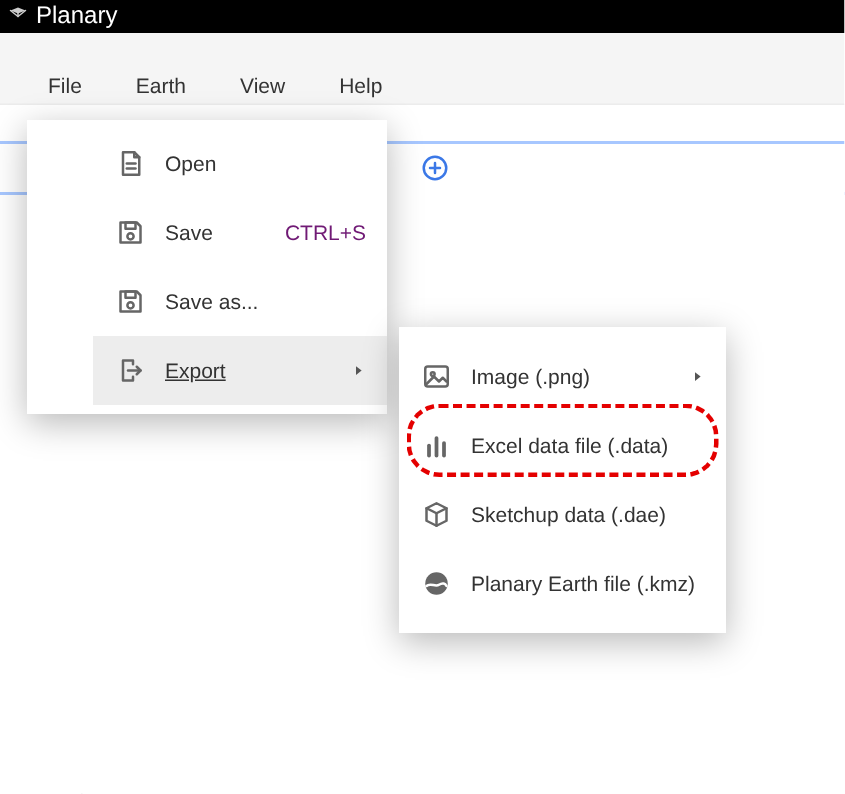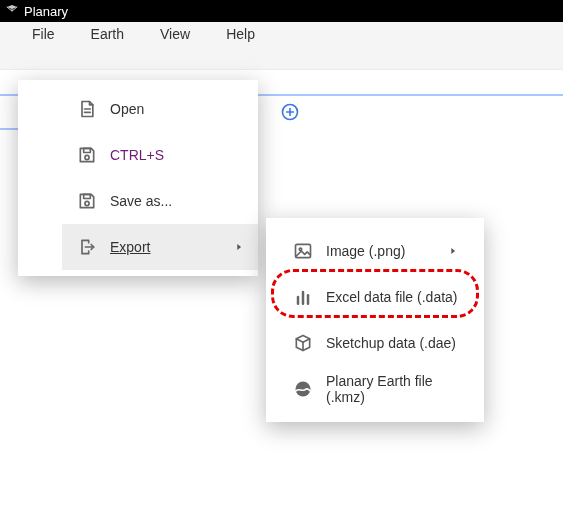--- a/index.html
+++ b/index.html
@@ -1,38 +1,38 @@
 <!DOCTYPE html>
 <html><head>
   <meta charset="utf-8">
   <style>
     * { margin:0; padding:0; box-sizing:border-box; font-family:Arial,Helvetica,sans-serif; }
     body { width:563px; height:529px; background:#fff; overflow:hidden; position:relative; }
     .titlebar { height:22px; background:#000; display:flex; align-items:center; padding:0 6px; }
     .titlebar .diamond { color:#ccc; font-size:12px; margin-right:6px; line-height:1; }
-    .titlebar .title { color:#fff; font-size:13px; }
-    .menubar { height:48px; background:#f5f5f5; border-bottom:1px solid #ececec; display:flex; align-items:flex-start; padding-left:28px; }
+    .titlebar .title { color:#fff; font-size:16px; }
+    .menubar { height:48px; background:#f5f5f5; border-bottom:1px solid #ececec; display:flex; align-items:flex-end; padding-left:28px; }
     .menubar > div { font-size:14px; color:#333; margin-right:28px; padding:4px 4px; cursor:default; }
     .tabbar { margin-top:24px; border-top:2px solid #a7c7ff; border-bottom:2px solid #a7c7ff; height:36px; display:flex; align-items:center; padding-left:280px; background:#fff; }
     .plus-circle { width:20px; height:20px; display:flex; align-items:center; justify-content:center; }
     .plus-circle svg { display:block; }
     .content { position:absolute; left:54px; top:126px; bottom:0; right:0; background:#fff; }
     .sidebar-rule { position:absolute; left:54px; top:132px; bottom:0; width:1px; background:#d0d0d0; }
 
     
     .file-menu { position:absolute; left:18px; top:80px; width:240px; background:#fff; box-shadow:0 6px 22px rgba(0,0,0,.28); padding:6px 0; z-index:10; }
     .file-menu .item { display:flex; align-items:center; height:46px; padding:0 14px; font-size:14px; color:#333;margin-left:44px; }
     .file-menu .item .icon { width:22px; height:22px; margin-right:12px; color:#666; display:flex; align-items:center; justify-content:center; }
     .file-menu .item .label { flex:1; }
     .file-menu .item .shortcut { color:#701a75; font-size:14px; }
     .file-menu .item .chevron { color:#555; }
     .file-menu .item.highlighted { background:#ededed;text-decoration:underline; }
 
     
-    .export-menu { position:absolute; left:266px; top:218px; width:218px; background:#fff; box-shadow:0 6px 22px rgba(0,0,0,.28); padding:10px 12px; z-index:11; }
+    .export-menu { position:absolute; left:266px; top:218px; width:218px; background:#fff; box-shadow:0 6px 22px rgba(0,0,0,.28); padding:10px 0; z-index:11; }
     .export-menu .item { display:flex; align-items:center; height:46px; padding:0 14px; font-size:14px; color:#333; }
     .export-menu .item .icon { width:22px; height:22px; margin-right:12px; color:#666; display:flex; align-items:center; justify-content:center; }
     .export-menu .item .label { flex:1; }
     .export-menu .item .chevron { color:#555; }
 
     
     .highlight-box { position:absolute; left:271px; top:269px; width:208px; height:49px; border:3px dashed #e40000; border-radius:22px; z-index:12; pointer-events:none; }
 
     svg { stroke:currentColor; fill:none; stroke-width:2; stroke-linecap:round; stroke-linejoin:round; }
   </style>
@@ -83,20 +83,21 @@
     <span class="label">Open</span>
   </div>
   <div class="item">
     <span class="icon">
       <svg width="20" height="20" viewBox="0 0 24 24">
           <path d="M4 4h13l3 3v13H4z"></path>
           <rect x="8" y="4" width="8" height="5"></rect>
           <circle cx="12" cy="15" r="2.5"></circle>
         </svg>
     </span>
+    <span class="label">Save</span>
     <span class="shortcut">CTRL+S</span>
   </div>
   <div class="item">
     <span class="icon">
       <svg width="20" height="20" viewBox="0 0 24 24">
           <path d="M4 4h13l3 3v13H4z"></path>
           <rect x="8" y="4" width="8" height="5"></rect>
           <circle cx="12" cy="15" r="2.5"></circle>
         </svg>
     </span>

